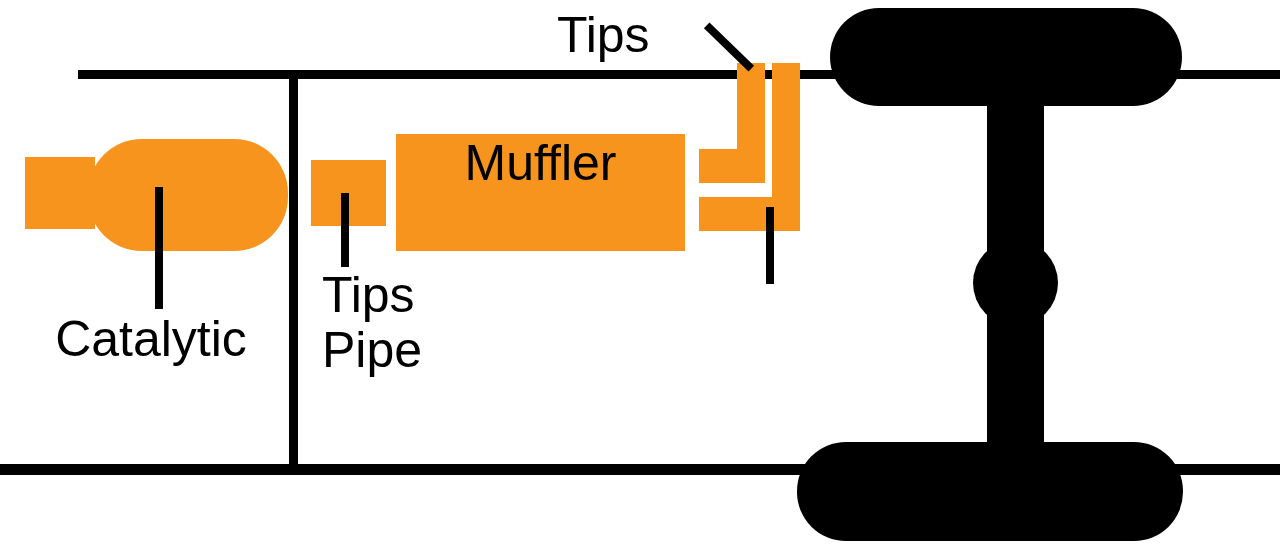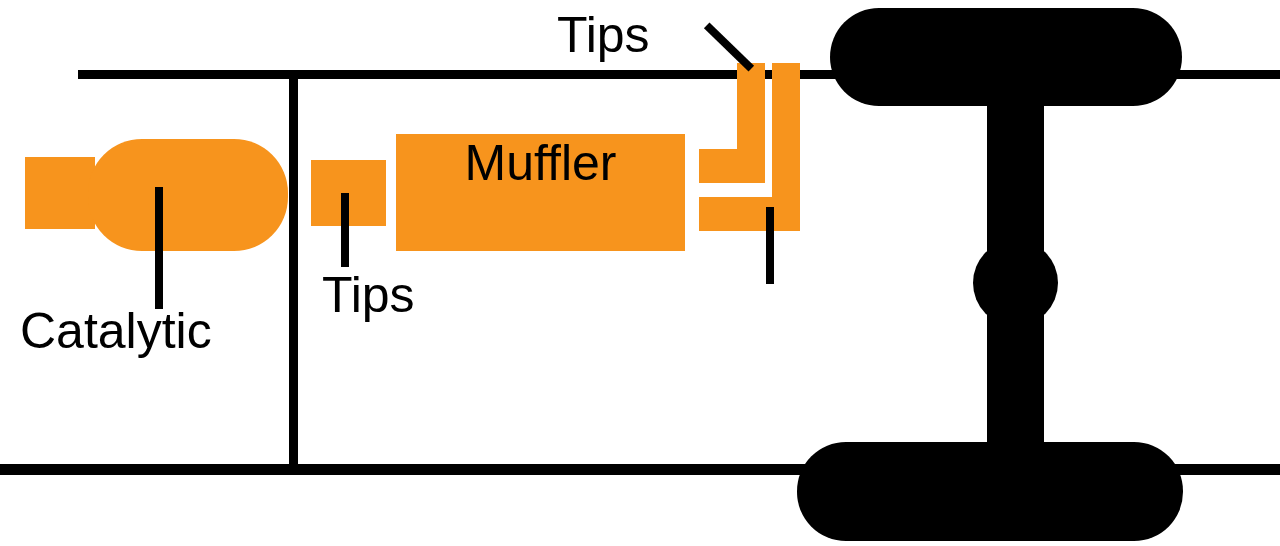--- a/index.html
+++ b/index.html
@@ -48,21 +48,21 @@
   .ptr-converter { left: 155px; top: 187px; width: 8px; height: 122px; }
   .ptr-headpipe  { left: 341px; top: 193px; width: 8px; height: 74px; }
   .ptr-tailpipes { left: 766px; top: 207px; width: 8px; height: 77px; }
 
   
   .label { position: absolute; color: #000; font-size: 50px; line-height: 55px;
            white-space: nowrap; z-index: 6; }
   .lbl-tips      { left: 557px; top: 8px; }
   .lbl-headpipe  { left: 322px; top: 268px; }
   .lbl-tailpipes { left: 527px; top: 282px; }
-  .lbl-converter { left: 20px;  top: 304px; width: 262px; }
+  .lbl-converter { left: 20px;  top: 312px; width: 262px; text-align: center; }
 </style>
 </head>
 <body>
 
 <div class="canvas">
 
   <div class="abs black rail-top"></div>
   <div class="abs black rail-bottom"></div>
   <div class="abs black crossmember"></div>
 
@@ -83,18 +83,19 @@
   <div class="abs orange tp-lower-v"></div>
 
   <div class="pointer ptr-tips"></div>
   <div class="pointer ptr-converter"></div>
   <div class="pointer ptr-headpipe"></div>
   <div class="pointer ptr-tailpipes"></div>
 
   <div class="label lbl-tips">Tips</div>
   <div class="label lbl-headpipe">
     <div>Tips</div>
+    <div>Pipe</div>
   </div>
   <div class="label lbl-converter">
     <div>Catalytic</div>
   </div>
 
 </div>
 
 </body></html>

